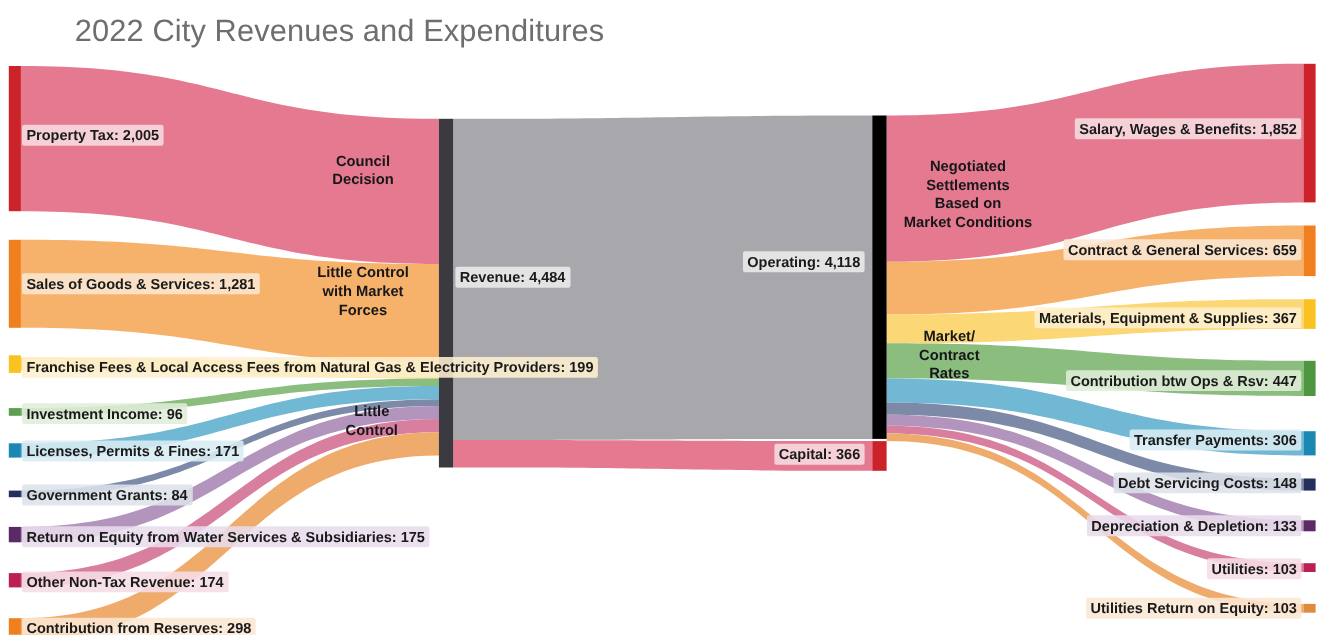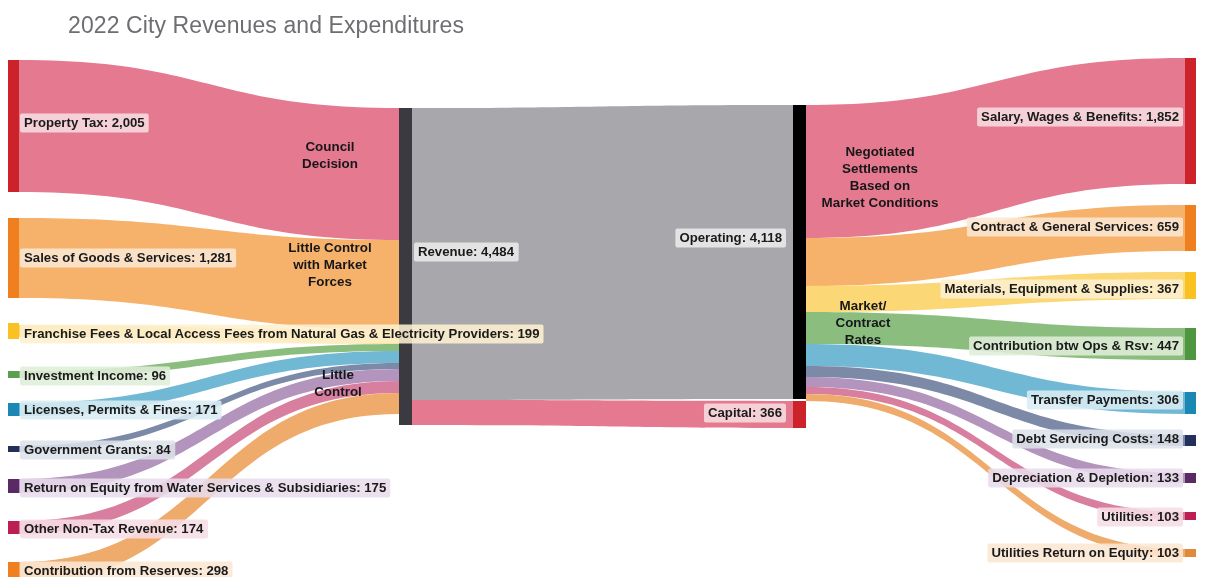--- a/index.html
+++ b/index.html
@@ -11,21 +11,21 @@
     width: 1208px;
     height: 577px;
     position: relative;
     overflow: hidden;
     font-family: "Liberation Sans", sans-serif;
   }
   #chart-title {
     position: absolute;
     left: 68px;
     top: 12px;
-    font-size: 23px;
+    font-size: 28px;
     color: #6e6e72;
     font-family: "Liberation Sans", sans-serif;
     font-weight: 400;
     letter-spacing: 0.1px;
     white-space: nowrap;
   }
   svg#sankey {
     position: absolute;
     left: 0;
     top: 0;

